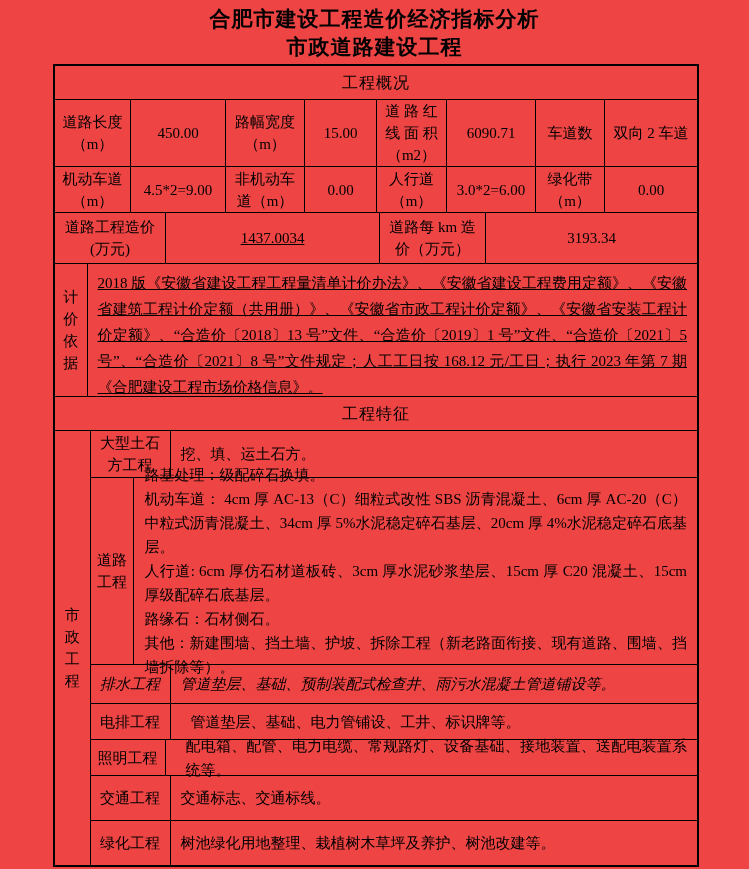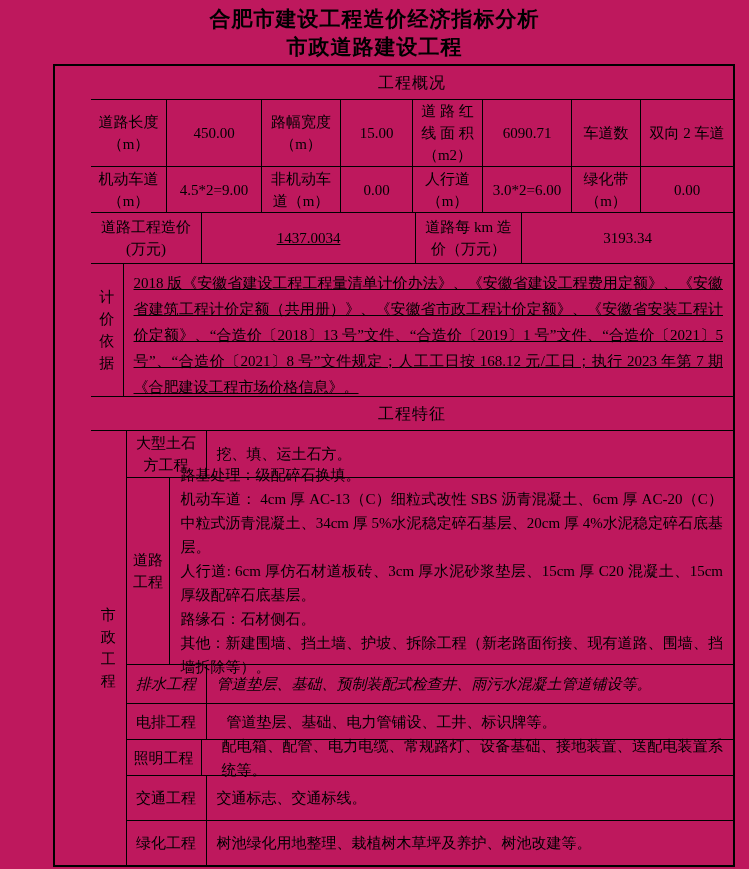--- a/index.html
+++ b/index.html
@@ -1,30 +1,30 @@
 <!DOCTYPE html>
 <html><head>
 <meta charset="utf-8">
 <style>
   html, body { margin: 0; padding: 0; background: #ffffff; }
   .page {
     width: 749px; height: 869px; margin: 0 auto; position: relative;
-    background: #be185d; color: #000;
+    background: #ef4444; color: #000;
     font-family: "Liberation Serif", "DejaVu Serif", serif;
     font-size: 15px; overflow: hidden;
   }
   .title { text-align: center; padding-top: 5px; }
   .title div {
     font-family: "DejaVu Sans", "Liberation Sans", sans-serif;
     font-weight: bold; font-size: 21px; line-height: 28px; letter-spacing: 1px;
   }
   .tbl {
     position: absolute; left: 53px; top: 64px; width: 642px;
     border: 2px solid #000; box-sizing: content-box;
-    display: flex; flex-direction: column; padding-left: 36px;
+    display: flex; flex-direction: column;
   }
   .row { display: flex; border-bottom: 1px solid #000; align-items: stretch; }
   .tbl > .row:last-child { border-bottom: none; }
   .c {
     display: flex; align-items: center; justify-content: center;
     border-right: 1px solid #000; box-sizing: border-box;
     text-align: center; padding: 2px 4px; line-height: 22px;
   }
   .row .c:last-child { border-right: none; }
   .pre { white-space: pre-line; }

